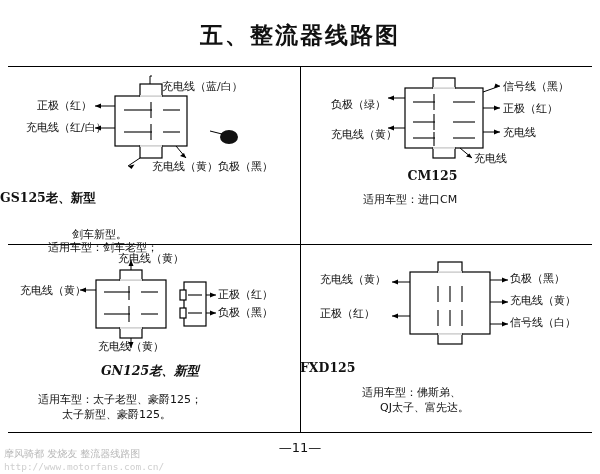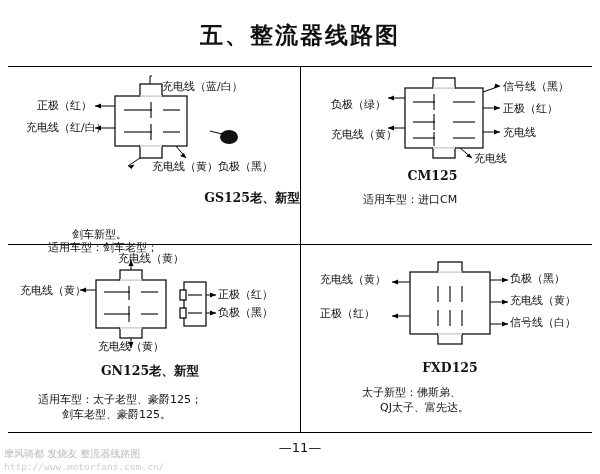--- a/index.html
+++ b/index.html
@@ -104,21 +104,21 @@
     <polygon points="186,92 180,90 184,87" fill="#000"></polygon>
 
     <ellipse cx="229" cy="71" rx="9" ry="7" fill="#111"></ellipse>
     <line x1="210" y1="65" x2="222" y2="68" stroke="#000" stroke-width="1"></line>
   </svg>
   <div class="lbl" style="left:162px;top:68px;margin-top:12px;">充电线（蓝/白）</div>
   <div class="lbl" style="left:37px;top:99px;">正极（红）</div>
   <div class="lbl" style="left:26px;top:121px;">充电线（红/白）</div>
   <div class="lbl" style="left:152px;top:160px;">充电线（黄）</div>
   <div class="lbl" style="left:218px;top:160px;">负极（黑）</div>
-  <div class="cap" style="left:0;width:300px;text-align:right;top:190px;">GS125老、新型</div>
+  <div class="cap" style="left:0;width:300px;text-align:left;top:190px;">GS125老、新型</div>
   <div class="sub" style="left:48px;top:212px;margin-top:28px;">适用车型：剑车老型；</div>
   <div class="sub" style="left:72px;top:227px;">剑车新型。</div>
 
   <svg width="300" height="180" style="left:300px;top:66px;">
     <rect x="105" y="22" width="78" height="60" fill="#fff" stroke="#000" stroke-width="1.2"></rect>
 
     <rect x="133" y="12" width="22" height="10" fill="#fff" stroke="#000" stroke-width="1.2"></rect>
     <line x1="133" y1="22" x2="155" y2="22" stroke="#fff" stroke-width="1.6"></line>
 
     <rect x="133" y="82" width="22" height="10" fill="#fff" stroke="#000" stroke-width="1.2"></rect>
@@ -192,23 +192,23 @@
     <line x1="206" y1="45" x2="216" y2="45" stroke="#000" stroke-width="1"></line>
     <polygon points="216,45 210,42.5 210,47.5" fill="#000"></polygon>
     <line x1="206" y1="63" x2="216" y2="63" stroke="#000" stroke-width="1"></line>
     <polygon points="216,63 210,60.5 210,65.5" fill="#000"></polygon>
   </svg>
   <div class="lbl" style="left:118px;top:252px;">充电线（黄）</div>
   <div class="lbl" style="left:20px;top:284px;">充电线（黄）</div>
   <div class="lbl" style="left:98px;top:340px;">充电线（黄）</div>
   <div class="lbl" style="left:218px;top:288px;">正极（红）</div>
   <div class="lbl" style="left:218px;top:306px;">负极（黑）</div>
-  <div class="cap" style="left:0;width:300px;text-align:center;top:363px;">GN125老、新型</div>
+  <div class="cap" style="left:0;width:300px;text-align:center;top:363px;font-style:italic;">GN125老、新型</div>
   <div class="sub" style="left:38px;top:392px;">适用车型：太子老型、豪爵125；</div>
-  <div class="sub" style="left:62px;top:407px;">剑车老型、豪爵125。</div>
+  <div class="sub" style="left:62px;top:407px;">太子新型、豪爵125。</div>
 
   <svg width="300" height="180" style="left:300px;top:250px;">
     <rect x="110" y="22" width="80" height="62" fill="#fff" stroke="#000" stroke-width="1.2"></rect>
 
     <rect x="138" y="12" width="24" height="10" fill="#fff" stroke="#000" stroke-width="1.2"></rect>
     <line x1="138" y1="22" x2="162" y2="22" stroke="#fff" stroke-width="1.6"></line>
 
     <rect x="138" y="84" width="24" height="10" fill="#fff" stroke="#000" stroke-width="1.2"></rect>
     <line x1="138" y1="84" x2="162" y2="84" stroke="#fff" stroke-width="1.6"></line>
 
@@ -229,22 +229,22 @@
     <line x1="190" y1="52" x2="208" y2="52" stroke="#000" stroke-width="1"></line>
     <polygon points="208,52 202,49.5 202,54.5" fill="#000"></polygon>
     <line x1="190" y1="74" x2="208" y2="74" stroke="#000" stroke-width="1"></line>
     <polygon points="208,74 202,71.5 202,76.5" fill="#000"></polygon>
   </svg>
   <div class="lbl" style="left:320px;top:273px;">充电线（黄）</div>
   <div class="lbl" style="left:320px;top:307px;">正极（红）</div>
   <div class="lbl" style="left:510px;top:272px;">负极（黑）</div>
   <div class="lbl" style="left:510px;top:294px;">充电线（黄）</div>
   <div class="lbl" style="left:510px;top:316px;">信号线（白）</div>
-  <div class="cap" style="left:300px;width:300px;text-align:center;top:360px;">FXD125</div>
-  <div class="sub" style="left:362px;top:385px;">太子新型：佛斯弟、</div>
+  <div class="cap" style="left:300px;width:300px;text-align:left;top:360px;">FXD125</div>
+  <div class="sub" style="left:362px;top:385px;">适用车型：佛斯弟、</div>
   <div class="sub" style="left:380px;top:400px;">QJ太子、富先达。</div>
 
   <div class="pn" style="top:440px;">—11—</div>
 
   <div class="wm" style="left:4px;top:447px;">摩风骑都 发烧友 整流器线路图</div>
   <div class="wm2" style="left:4px;top:461px;">http://www.motorfans.com.cn/</div>
 
 </div>
 
 </body></html>

